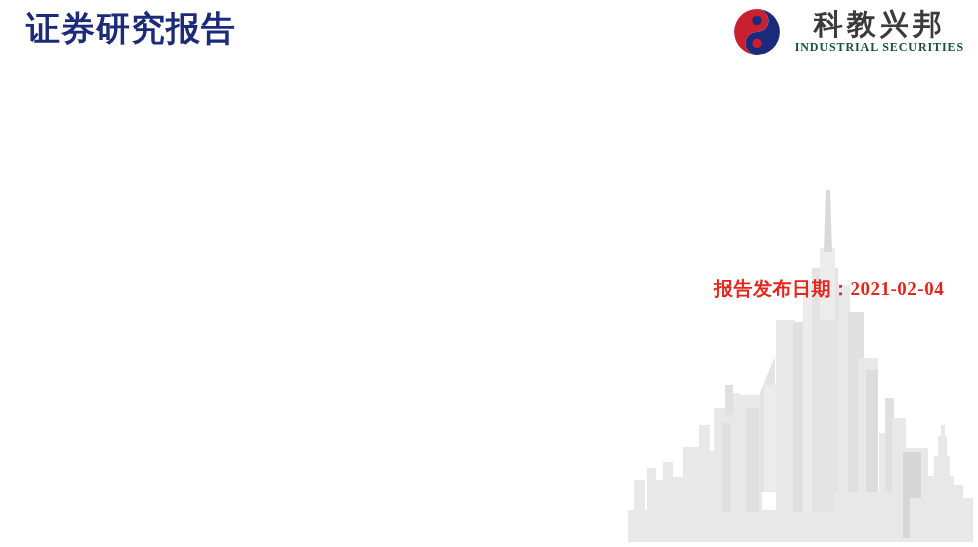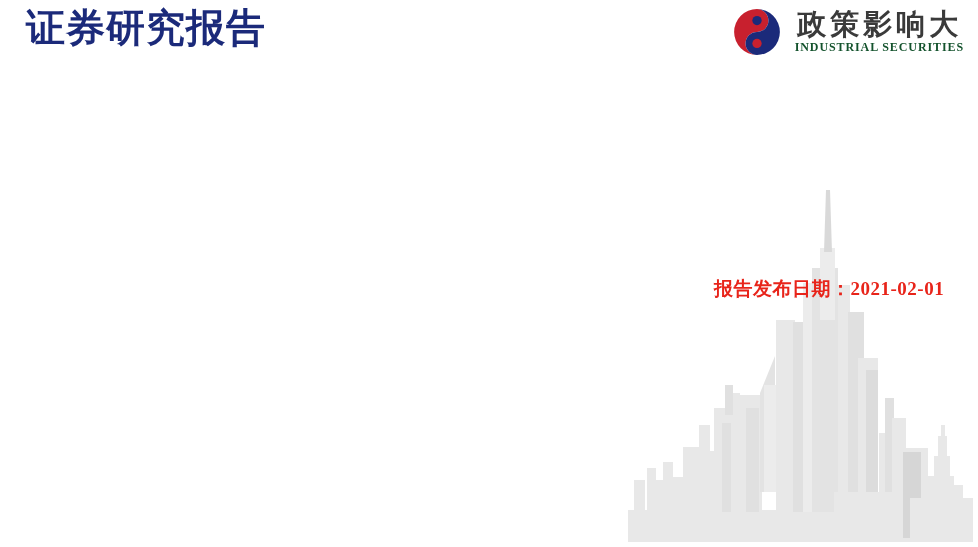--- a/index.html
+++ b/index.html
@@ -18,22 +18,22 @@
     height: 547px;
     background: #ffffff;
     overflow: hidden;
   }
 
   
   #header-title {
     position: absolute;
     left: 26px;
     top: 8px;
-    font-family: Liberation Serif, serif;
-    font-size: 39px;
+    font-family: Liberation Sans, sans-serif;
+    font-size: 34px;
     font-weight: bold;
     color: #1b2a7a;
     letter-spacing: 1px;
     line-height: 40px;
     white-space: nowrap;
   }
 
   #brand-logo {
     position: absolute;
     right: 14px;
@@ -127,21 +127,21 @@
     <svg id="brand-mark" viewBox="0 0 100 100">
 
       <path d="M50 6 A44 44 0 0 0 50 94 A22 22 0 0 1 50 50 A22 22 0 0 0 50 6 Z" fill="#c8202e"></path>
 
       <path d="M50 94 A44 44 0 0 0 50 6 A22 22 0 0 1 50 50 A22 22 0 0 0 50 94 Z" fill="#1b2a7a"></path>
 
       <circle cx="50" cy="28" r="9" fill="#1b2a7a"></circle>
       <circle cx="50" cy="72" r="9" fill="#c8202e"></circle>
     </svg>
     <div id="brand-text">
-      <div id="brand-name-cn">政策影响大</div>
+      <div id="brand-name-cn">科教兴邦</div>
       <div id="brand-name-en">INDUSTRIAL SECURITIES</div>
     </div>
   </div>
 
   <div id="skyline">
     <svg viewBox="0 0 378 367" preserveAspectRatio="none">
       <g>
 
         <rect x="28" y="330" width="282" height="32" fill="#e8e8e8"></rect>
 
@@ -194,15 +194,15 @@
         <rect x="341" y="245" width="4" height="28" fill="#e8e8e8"></rect>
 
         <rect x="353" y="305" width="10" height="57" fill="#e8e8e8"></rect>
         <rect x="360" y="318" width="13" height="44" fill="#e8e8e8"></rect>
         <rect x="310" y="318" width="50" height="44" fill="#e8e8e8"></rect>
       </g>
     </svg>
   </div>
 
 
-  <div id="publish-date">报告发布日期：2021-02-01</div>
+  <div id="publish-date">报告发布日期：2021-02-04</div>
 
 </div>
 
 </body></html>

